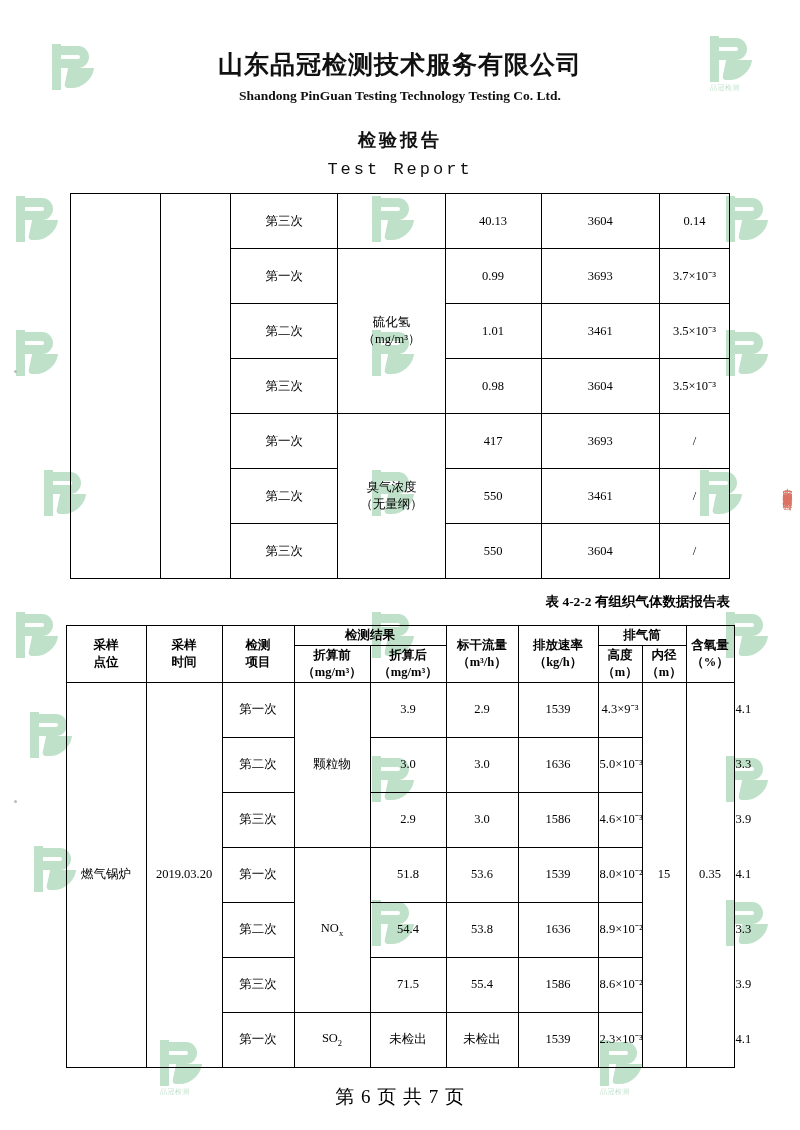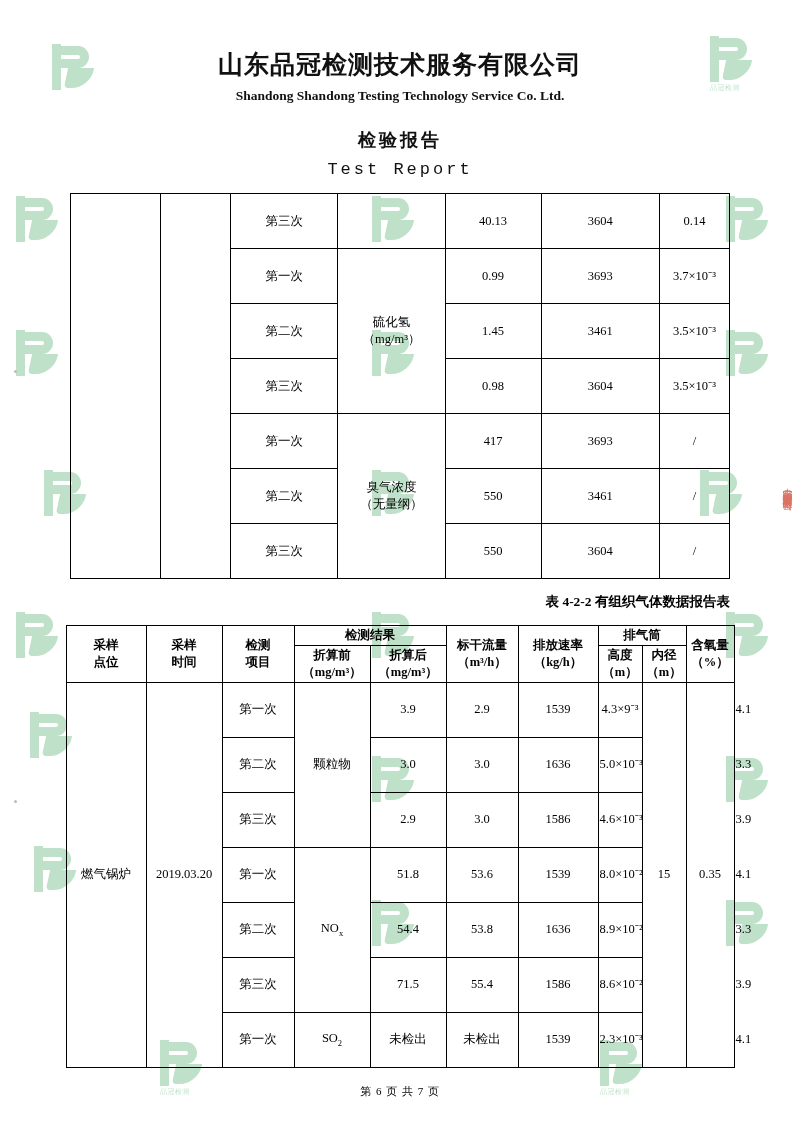--- a/index.html
+++ b/index.html
@@ -135,21 +135,21 @@
   .t2 .hd td {
     font-weight: bold;
     font-size: 12.5px;
     padding: 1px;
   }
   .t2 .body td { height: 50px; }
   .sub { font-size: 8.5px; vertical-align: sub; }
 
   .footer {
     text-align: center;
-    font-size: 11px;
+    font-size: 19px;
     margin-top: 16px;
     color: #000;
     letter-spacing: 1px;
   }
 
   .side-red {
     position: absolute;
     right: 6px;
     top: 480px;
     writing-mode: vertical-rl;
@@ -332,21 +332,21 @@
       <div class="wtext">品冠检测</div>
     </div>
 
   <div class="side-red">山东品冠检测技术服务有限公司</div>
   <div class="edge-dot" style="top:370px;"></div>
   <div class="edge-dot" style="top:800px;"></div>
 
   <div class="content">
     <div class="header">
       <div class="company-cn">山东品冠检测技术服务有限公司</div>
-      <div class="company-en">Shandong Shandong Testing Technology Service Co. Ltd.</div>
+      <div class="company-en">Shandong PinGuan Testing Technology Testing Co. Ltd.</div>
       <div class="report-cn">检验报告</div>
       <div class="report-en">Test Report</div>
     </div>
 
     <table class="tbl t1">
       <colgroup>
         <col style="width:80px">
         <col style="width:62px">
         <col style="width:95px">
         <col style="width:95px">
@@ -369,21 +369,21 @@
           <td rowspan="3" class="vcell">
             <div>硫化氢</div>
             <div>（mg/m³）</div>
           </td>
           <td>0.99</td>
           <td>3693</td>
           <td>3.7×10⁻³</td>
         </tr>
         <tr>
           <td>第二次</td>
-          <td>1.45</td>
+          <td>1.01</td>
           <td>3461</td>
           <td>3.5×10⁻³</td>
         </tr>
         <tr>
           <td>第三次</td>
           <td>0.98</td>
           <td>3604</td>
           <td>3.5×10⁻³</td>
         </tr>
         <tr>

